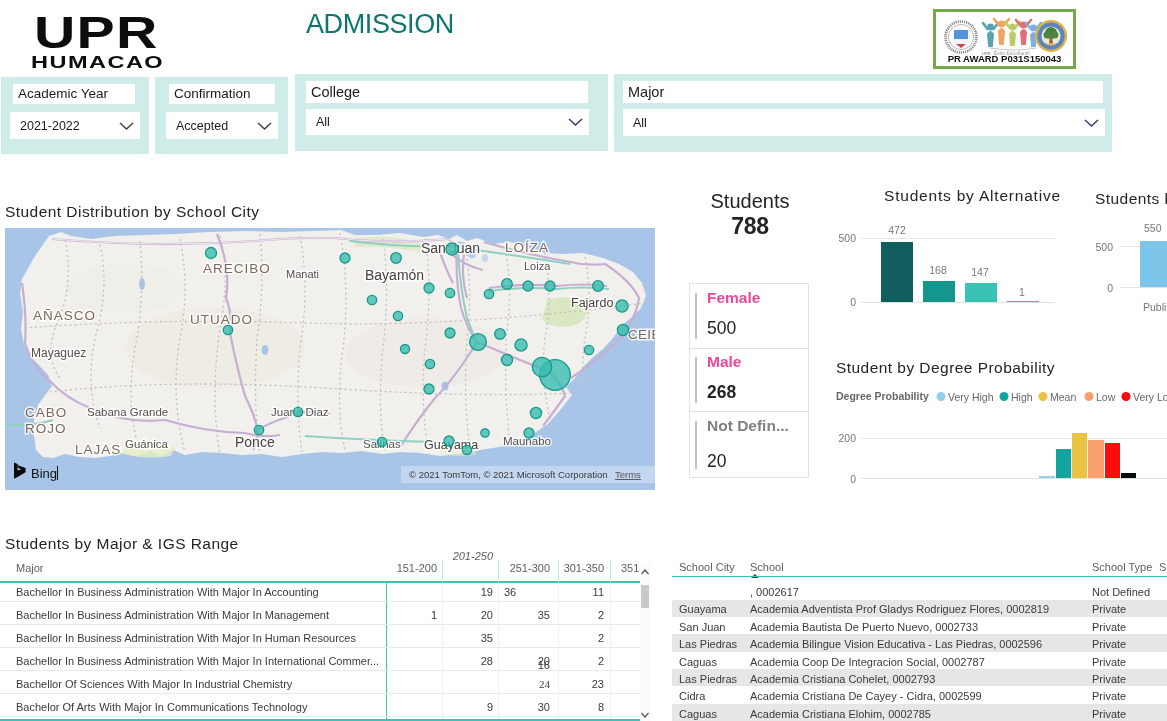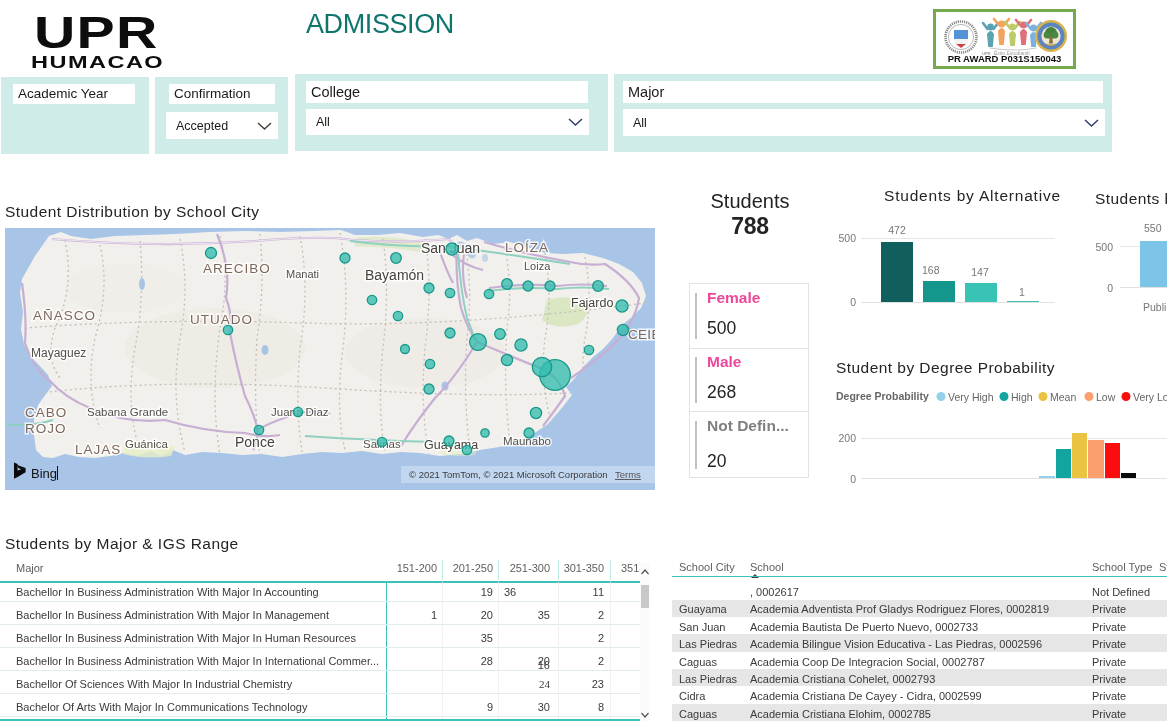--- a/index.html
+++ b/index.html
@@ -72,20 +72,26 @@
     <circle cx="111" cy="23" r="3.4" fill="#4a8742"></circle>
     <circle cx="119" cy="23" r="3.4" fill="#4a8742"></circle>
     <path d="M114 24 l2 0 1 7.5 -4 0 z" fill="#8a6d3b"></path>
     <path d="M110 31.5 q5 2 10 0 l0 1.5 q-5 1.8 -10 0 z" fill="#b59a53"></path>
   </svg>
   <div style="position:absolute; left:0; bottom:2px; width:137px; text-align:center; font-weight:700; font-size:9.5px; color:#111; letter-spacing:0px; white-space:nowrap;">PR AWARD P031S150043</div>
 </div>
 
 <div class="slicer" style="left:1px; top:77px; width:148px; height:77px;"></div>
 <div class="slabel" style="left:13px; top:84px; width:122px; height:20px;">Academic Year</div>
+<div class="sval" style="left:10px; top:112px; width:130px; height:27px;">
+      <span>2021-2022</span>
+  <svg class="chev" width="15" height="8" viewBox="0 0 15 8">
+        <path d="M1 1 L7.5 7 L14 1" stroke="#4a423c" stroke-width="1.5" fill="none"></path>
+      </svg>
+</div>
 
 <div class="slicer" style="left:155px; top:77px; width:133px; height:77px;"></div>
 <div class="slabel" style="left:169px; top:84px; width:106px; height:20px;">Confirmation</div>
 <div class="sval" style="left:166px; top:112px; width:112px; height:27px;">
       <span>Accepted</span>
   <svg class="chev" width="15" height="8" viewBox="0 0 15 8">
         <path d="M1 1 L7.5 7 L14 1" stroke="#4a423c" stroke-width="1.5" fill="none"></path>
       </svg>
 </div>
 
@@ -263,36 +269,36 @@
 
 <div class="abs" style="left:689px; top:283px; width:120px; height:195px; border:1px solid #e2e2e2;">
   <div style="position:absolute; left:0; right:0; top:63.5px; height:1px; background:#e2e2e2;"></div>
   <div style="position:absolute; left:0; right:0; top:127px; height:1px; background:#e2e2e2;"></div>
   <div style="position:absolute; left:5px; top:9px; width:1.8px; height:46px; background:#c2c2c2;"></div>
   <div style="position:absolute; left:5px; top:73px; width:1.8px; height:46px; background:#c2c2c2;"></div>
   <div style="position:absolute; left:5px; top:137px; width:1.8px; height:48px; background:#c2c2c2;"></div>
   <div style="position:absolute; left:17px; top:5px; color:#ec4899; font-weight:700; font-size:15.5px;">Female</div>
   <div style="position:absolute; left:17px; top:34px; color:#252423; font-size:17.5px;">500</div>
   <div style="position:absolute; left:17px; top:69px; color:#ec4899; font-weight:700; font-size:15.5px;">Male</div>
-  <div style="position:absolute; left:17px; top:98px; color:#252423; font-size:17.5px;">268</div>
+  <div style="position:absolute; left:17px; top:98px; color:#252423; font-size:17.5px;font-weight:bold;">268</div>
   <div style="position:absolute; left:17px; top:133px; color:#808080; font-weight:700; font-size:15.5px;">Not Defin...</div>
   <div style="position:absolute; left:17px; top:167px; color:#252423; font-size:17.5px;">20</div>
 </div>
 
 <div class="vtitle" style="left:884px; top:187px; letter-spacing:0.8px;">Students by Alternative</div>
 <div class="axis" style="left:820px; top:232px; width:36px; text-align:right;">500</div>
 <div class="axis" style="left:820px; top:296px; width:36px; text-align:right;">0</div>
 <div class="gline" style="left:861px; top:238px; width:194px;"></div>
 <div class="gline" style="left:861px; top:302px; width:194px; background:#e1e1e1;"></div>
 <div class="bar" style="left:881px; top:242px; width:31.5px; height:60px; background:#115e5e;"></div>
 <div class="bar" style="left:922.5px; top:281px; width:32px; height:21px; background:#14968c;"></div>
 <div class="bar" style="left:964.5px; top:283px; width:32px; height:19px; background:#38c3b4;"></div>
 <div class="bar" style="left:1006.5px; top:300.5px; width:32px; height:1.5px; background:#38c3b4;"></div>
 <div class="blabel" style="left:881px; top:224px; width:32px; text-align:center;">472</div>
-<div class="blabel" style="left:922px; top:264px; width:32px; text-align:left;">168</div>
+<div class="blabel" style="left:922px; top:264px; width:32px; text-align:center;">168</div>
 <div class="blabel" style="left:964px; top:266px; width:32px; text-align:center;">147</div>
 <div class="blabel" style="left:1006px; top:286px; width:32px; text-align:center;">1</div>
 
 <div class="vtitle" style="left:1095px; top:190px;">Students b</div>
 <div class="axis" style="left:1080px; top:241px; width:33px; text-align:right;">500</div>
 <div class="axis" style="left:1080px; top:282px; width:33px; text-align:right;">0</div>
 <div class="gline" style="left:1120px; top:245.5px; width:47px;"></div>
 <div class="gline" style="left:1120px; top:287px; width:47px; background:#e1e1e1;"></div>
 <div class="bar" style="left:1140px; top:241px; width:27px; height:46px; background:#7cc5e8;"></div>
 <div class="blabel" style="left:1144px; top:222px;">550</div>
@@ -319,21 +325,21 @@
 <div class="bar" style="left:1039.2px; top:476px; width:15.4px; height:2.2px; background:#94d0e8;"></div>
 <div class="bar" style="left:1055.6px; top:448.7px; width:15.4px; height:29.5px; background:#12a5a0;"></div>
 <div class="bar" style="left:1071.9px; top:432.7px; width:15.4px; height:45.5px; background:#e9c341;"></div>
 <div class="bar" style="left:1088.2px; top:440px; width:15.4px; height:38.2px; background:#fa9f6e;"></div>
 <div class="bar" style="left:1104.5px; top:443px; width:15.4px; height:35.2px; background:#fb0d0d;"></div>
 <div class="bar" style="left:1120.8px; top:473.4px; width:15.4px; height:4.8px; background:#0b0b0b;"></div>
 
 <div class="vtitle" style="left:5px; top:535px;">Students by Major &amp; IGS Range</div>
 <div class="tbl-hdr" style="left:16px; top:562px;">Major</div>
 <div class="tbl-hdr" style="left:387px; top:562px; width:50px; text-align:right;">151-200</div>
-<div class="tbl-hdr" style="left:443px; top:562px; width:50px; text-align:right;">201-250</div>
+<div class="tbl-hdr" style="left:443px; top:550px; width:50px; text-align:right;font-style:italic;">201-250</div>
 <div class="tbl-hdr" style="left:500px; top:562px; width:50px; text-align:right;">251-300</div>
 <div class="tbl-hdr" style="left:554px; top:562px; width:50px; text-align:right;">301-350</div>
 <div class="tbl-hdr" style="left:621px; top:562px; width:20px; overflow:hidden;">351-4</div>
 
 <div class="abs" style="left:442.3px; top:560px; width:1px; height:20px; background:#bfe8e4;"></div>
 <div class="abs" style="left:498px; top:560px; width:1px; height:20px; background:#bfe8e4;"></div>
 <div class="abs" style="left:557.7px; top:560px; width:1px; height:20px; background:#bfe8e4;"></div>
 <div class="abs" style="left:610px; top:560px; width:1px; height:20px; background:#bfe8e4;"></div>
 
 <div class="abs" style="left:0px; top:580.5px; width:649px; height:2px; background:#3bc3ba;"></div>

